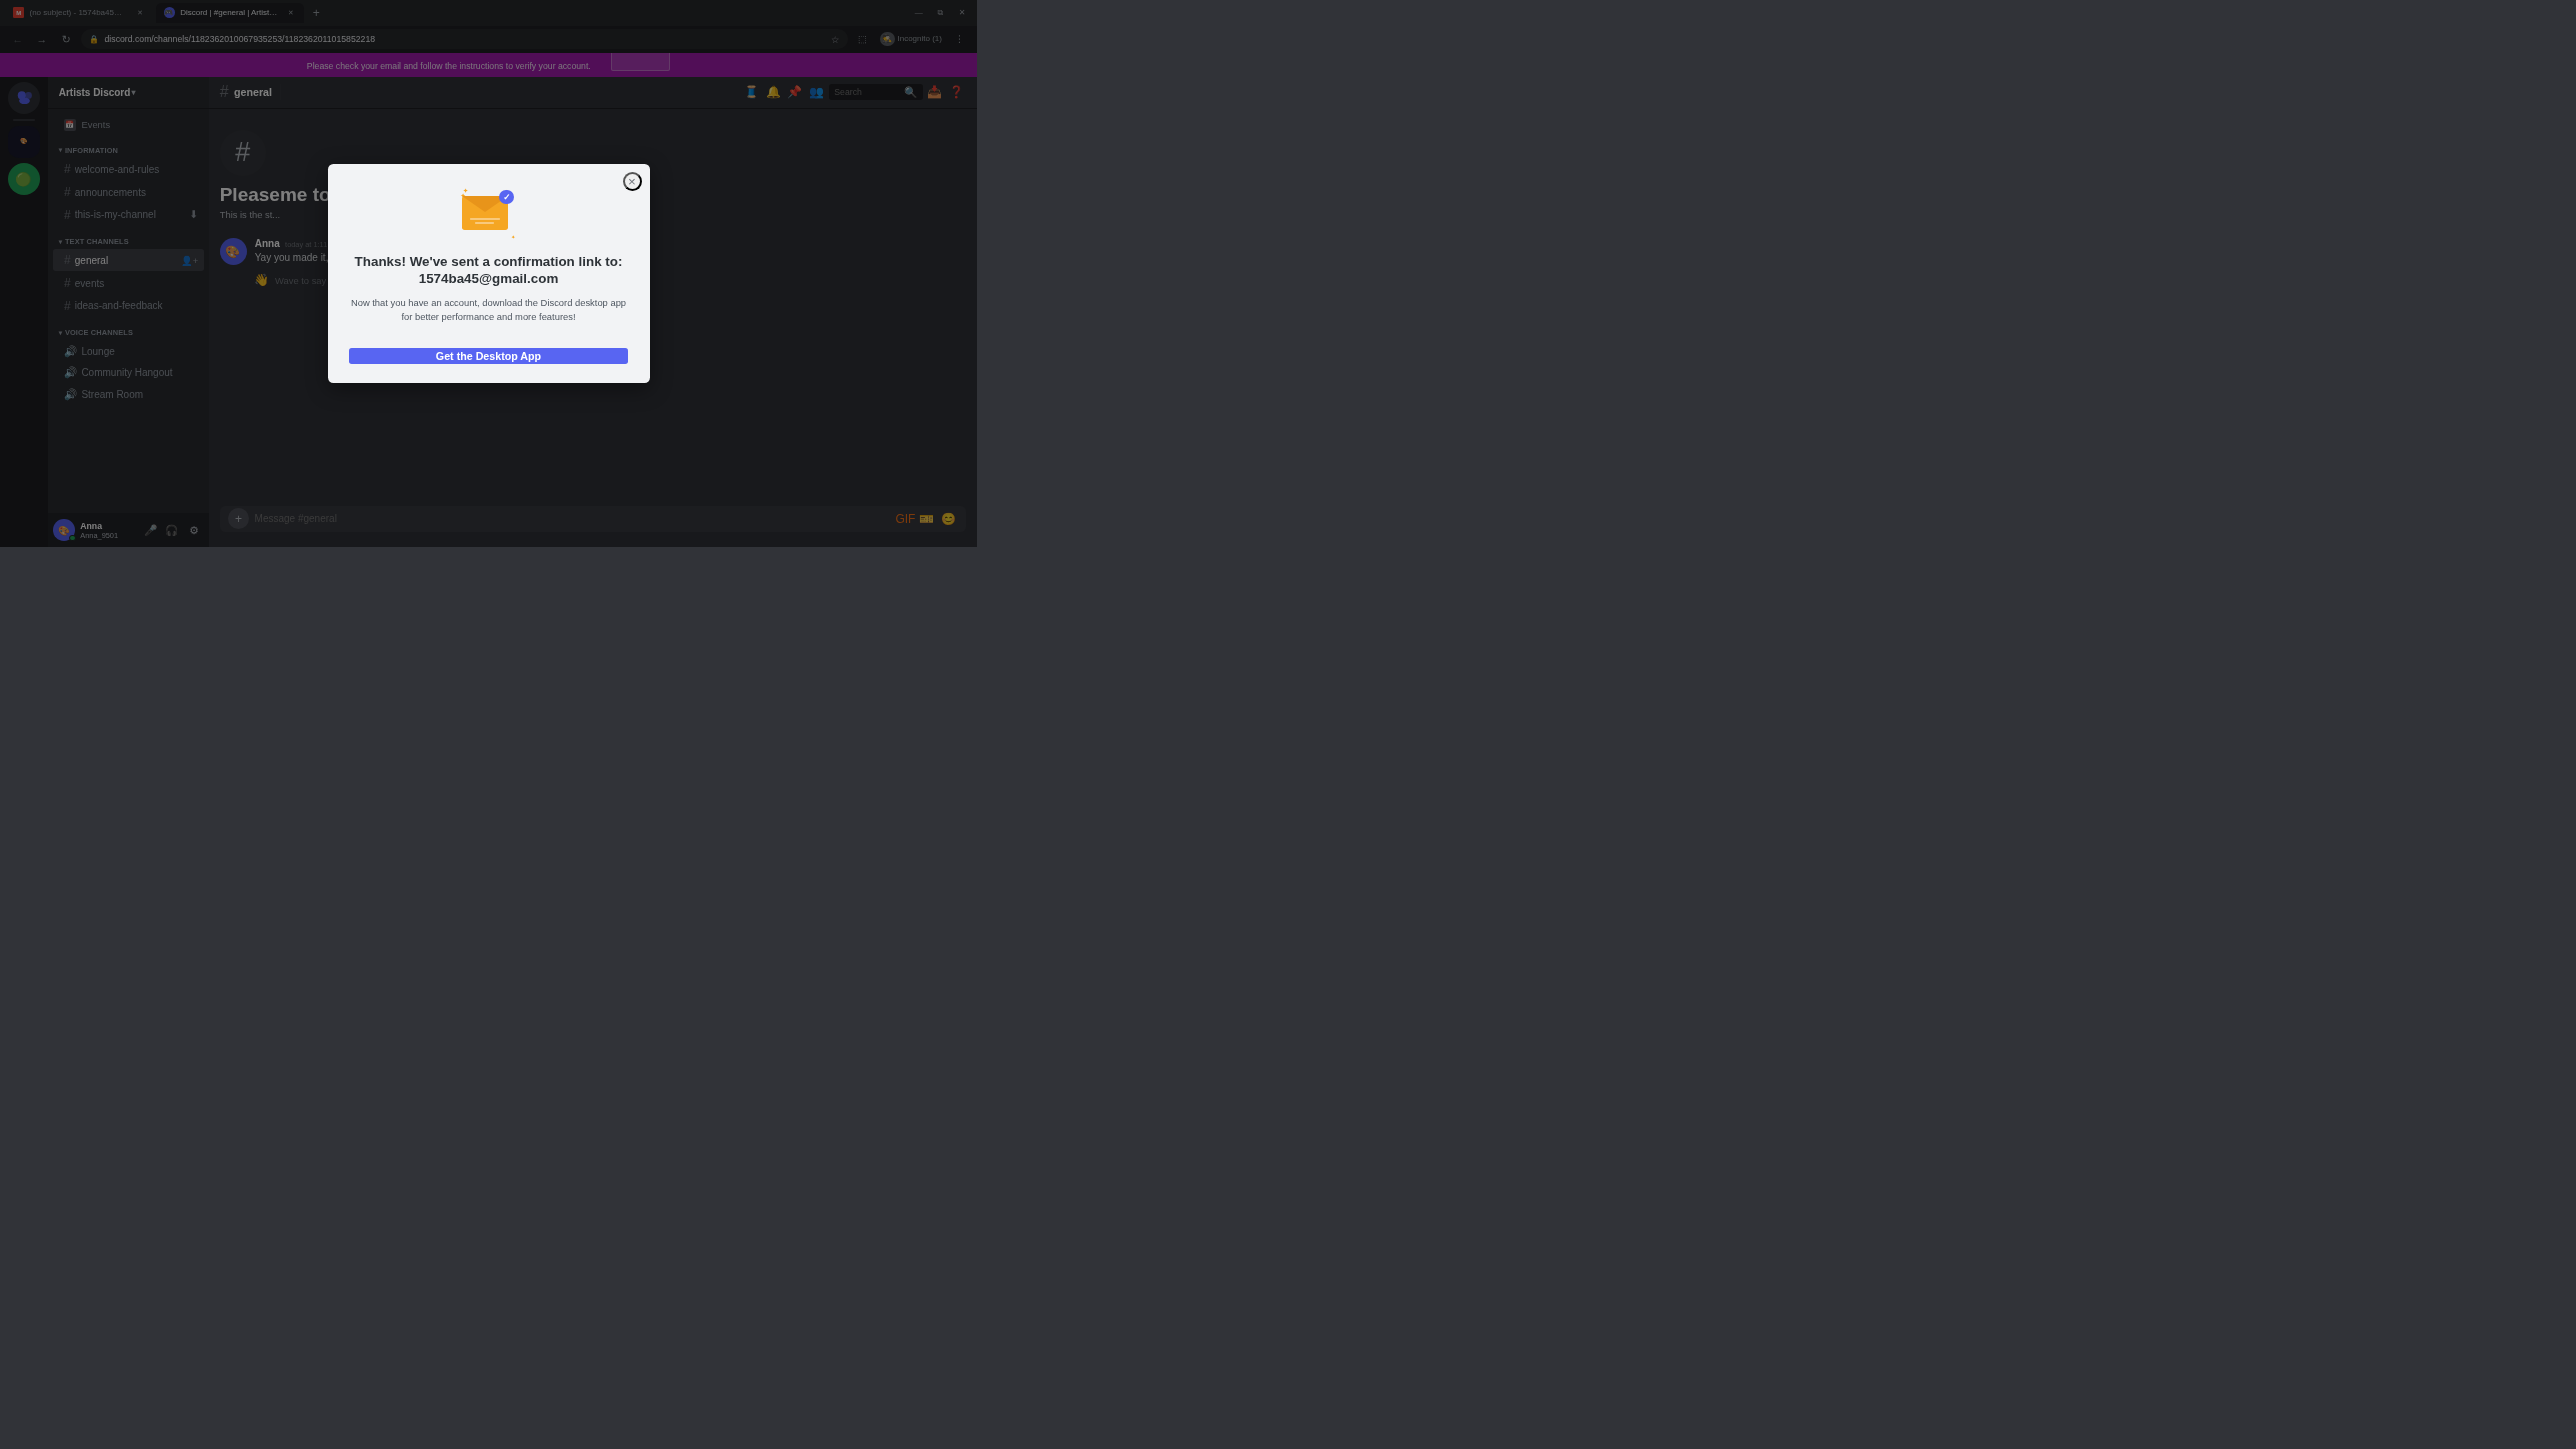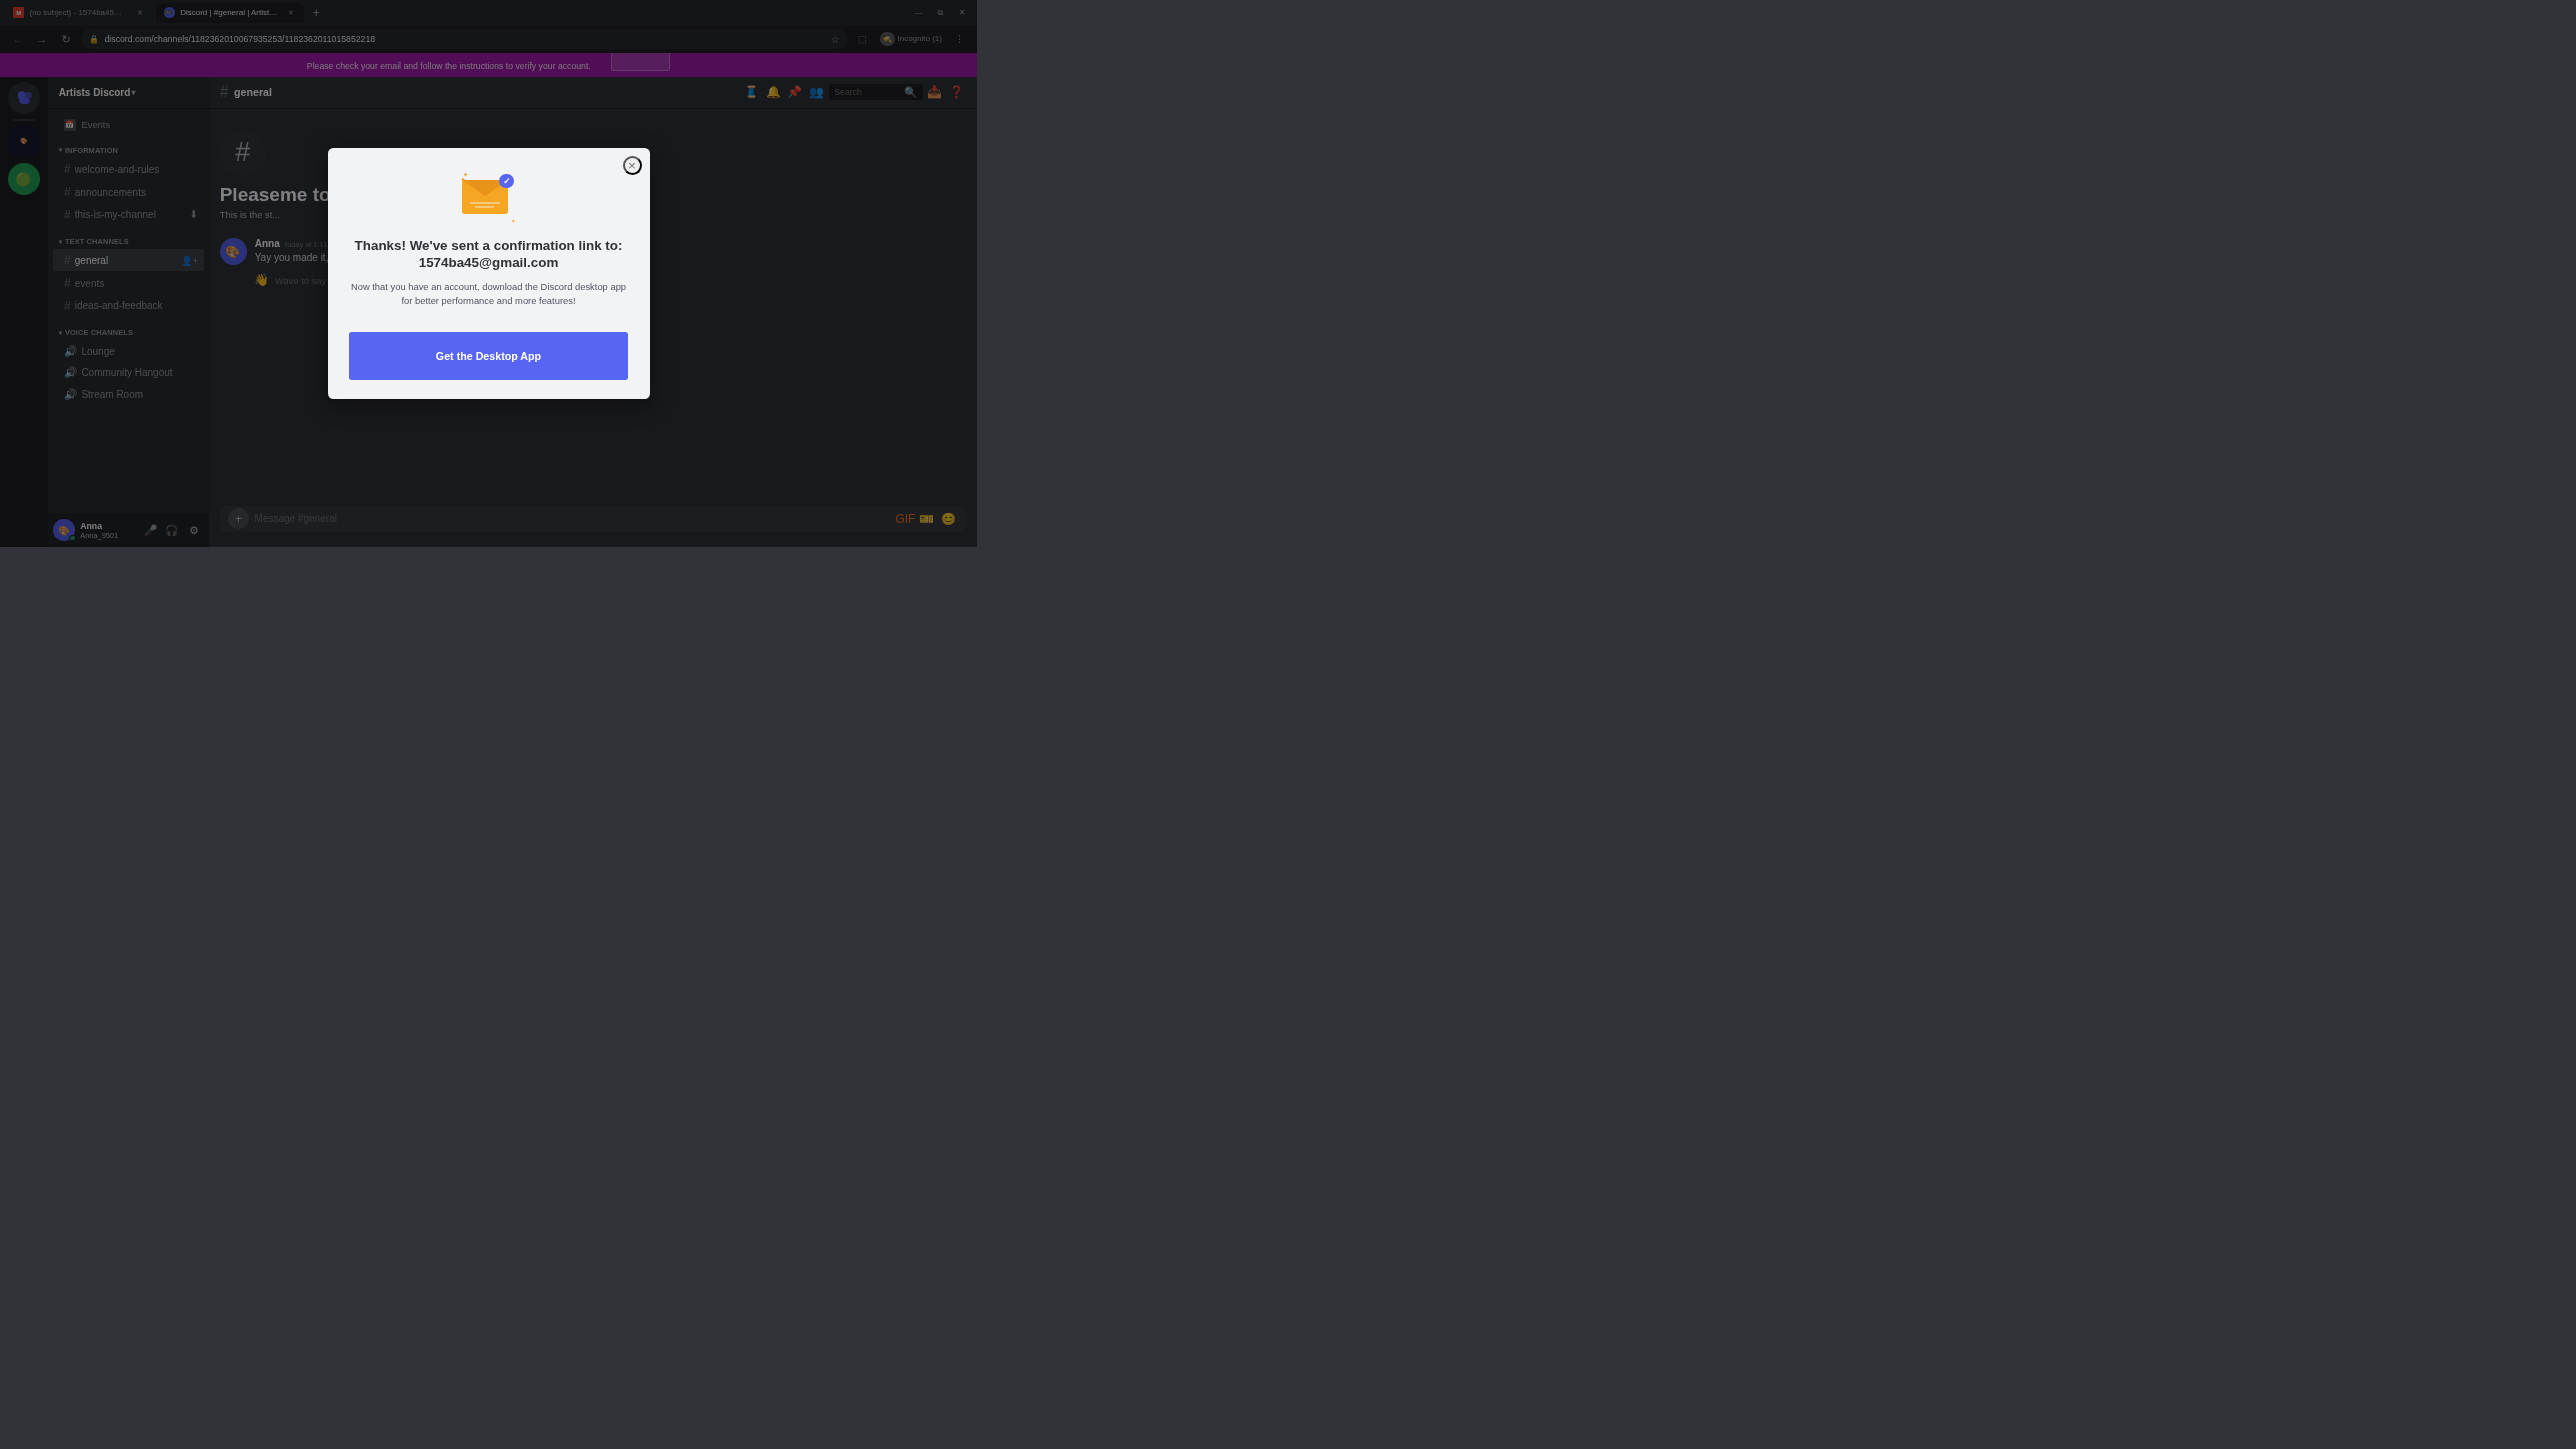--- a/index.html
+++ b/index.html
@@ -784,21 +784,21 @@
     .modal-desc {
       font-size: 9.4px;
       color: #4e5660;
       text-align: center;
       line-height: 1.5;
       margin-bottom: 16px;
     }
 
     .modal-cta-btn {
       width: 100%;
-      padding: 18px;
+      padding: 2px;
       background: #5865f2;
       color: #fff;
       border: none;
       border-radius: 2.7px;
       font-size: 10.7px;
       font-weight: 600;
       cursor: pointer;
       transition: background 0.15s;
       margin-top: 8px;
     }

